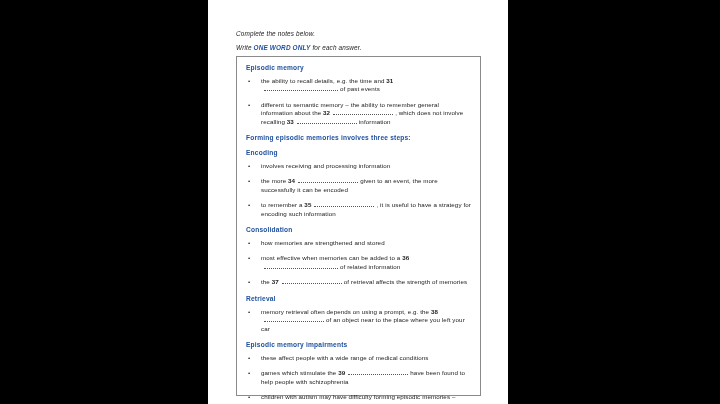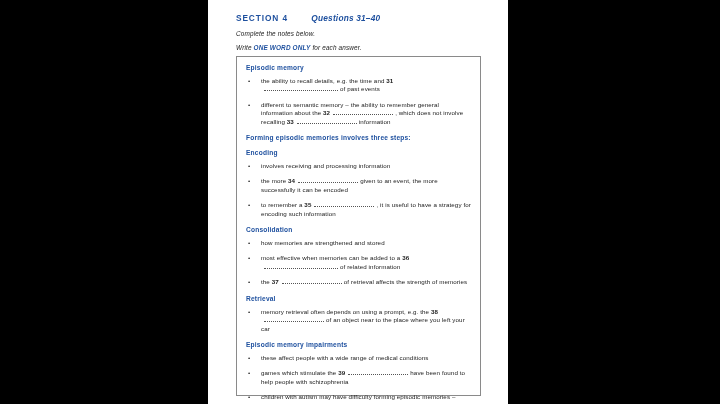--- a/index.html
+++ b/index.html
@@ -140,26 +140,20 @@
   .b-long  { width: 74px; }
   .b-med   { width: 60px; }
 </style>
 </head>
 <body>
 
 <div id="screen">
   <div id="page">
     <div id="page-inner">
 
-      <div class="hdr">
-        <div class="hdr-row">
-          <span class="sec-title">SECTION 4</span>
-          <span class="sec-q">Questions 31–40</span>
-        </div>
-      </div>
 
       <div class="instr instr-1">Complete the notes below.</div>
 
       <div class="instr instr-2">
         <span>Write </span><span class="hl">ONE WORD ONLY</span><span> for each answer.</span>
       </div>
 
       <div id="notes-box">
         <div class="box-pad" id="notes-content">
             <div class="head">Episodic memory</div>

